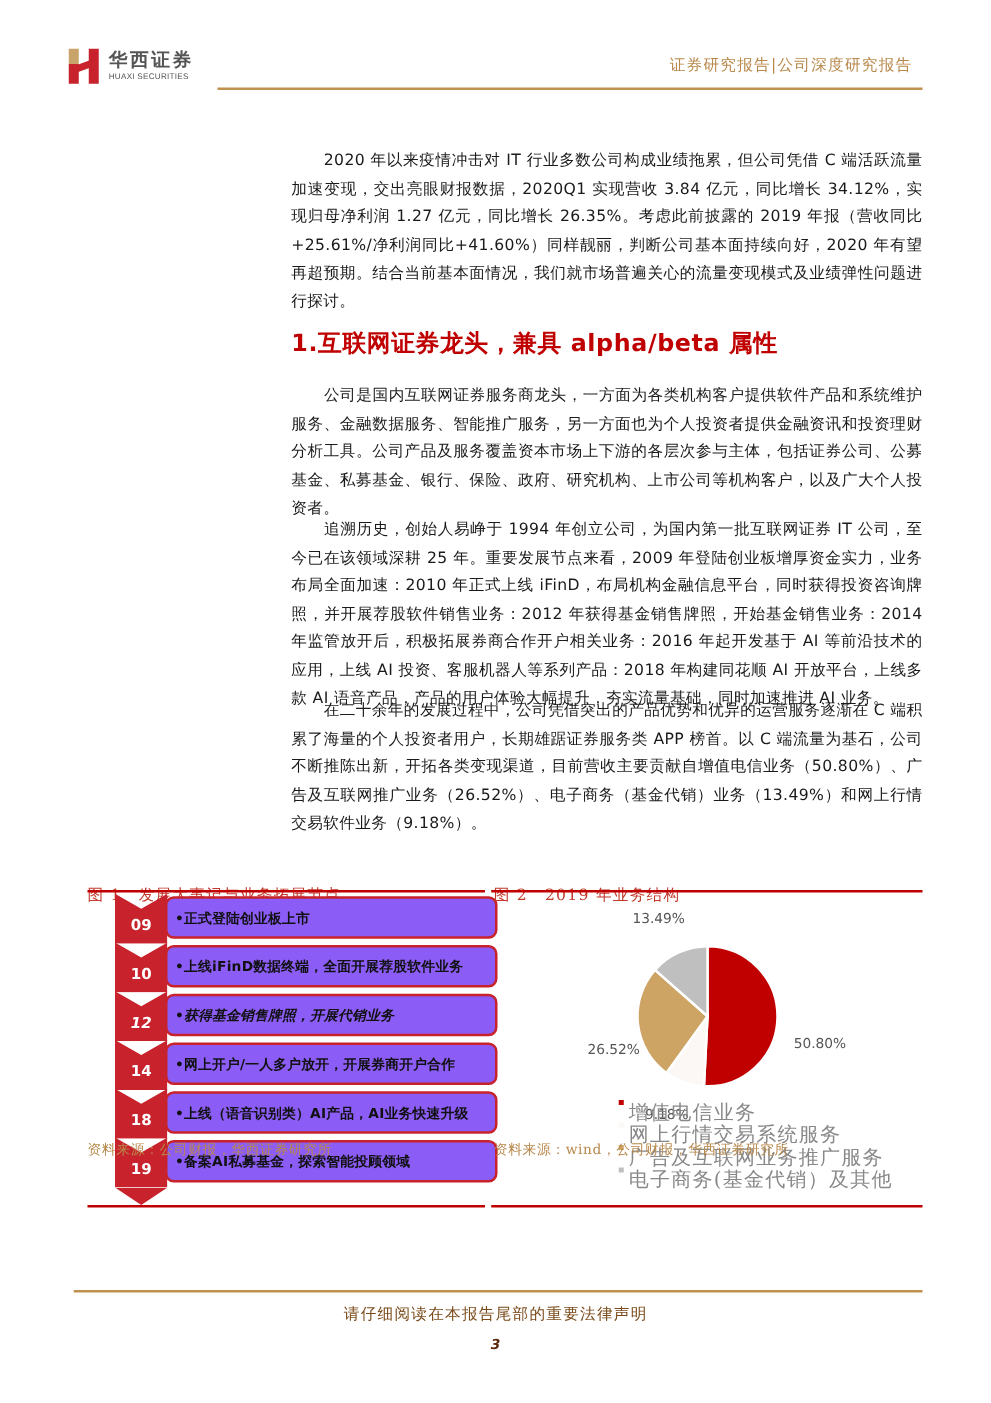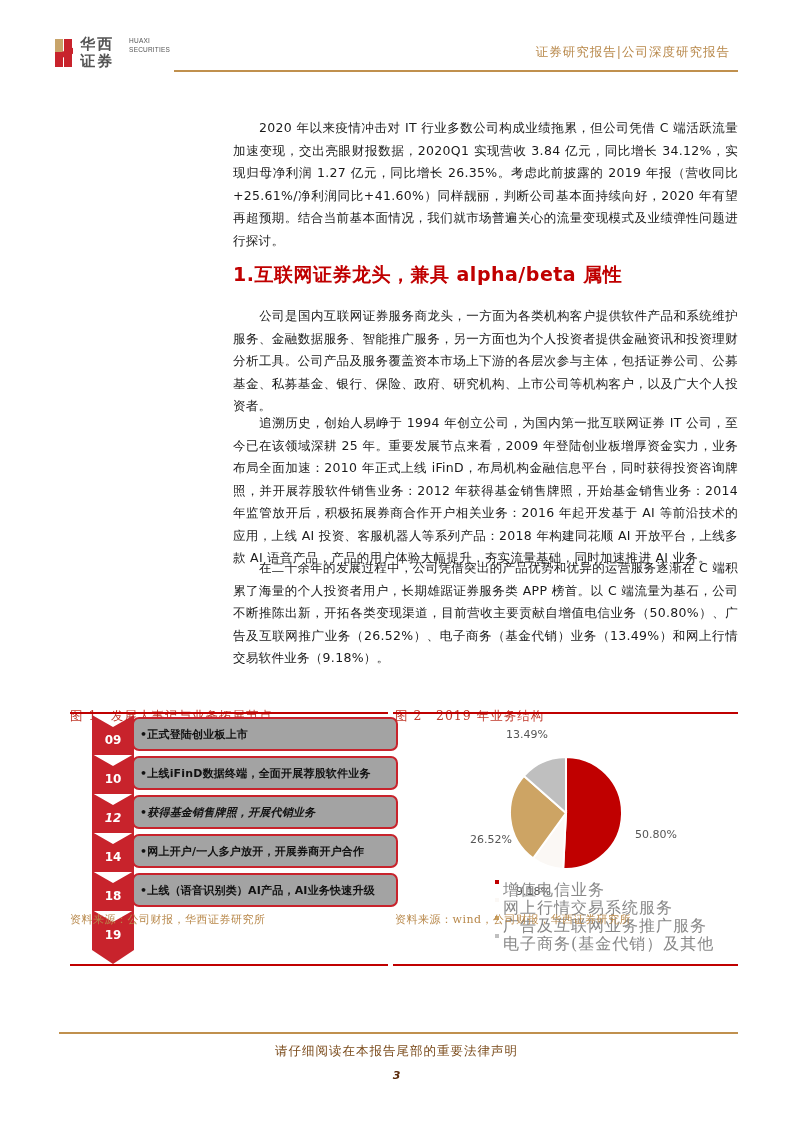--- a/index.html
+++ b/index.html
@@ -5,21 +5,21 @@
   * { margin: 0; padding: 0; box-sizing: border-box; }
   html, body { width: 793px; height: 1122px; background: #ffffff; overflow: hidden; }
   body { position: relative; font-family: "DejaVu Serif", "Liberation Serif", serif; color: #1a1a1a; }
 
   
   .logo { position: absolute; left: 55px; top: 38px; width: 120px; height: 30px; display: flex; align-items: center; }
   .logo-mark { width: 24px; height: 28px; position: relative; }
   .logo-mark .l { position: absolute; left: 0; top: 0; width: 8px; height: 28px; background: linear-gradient(#c8a46a 0 45%, #c8232c 45% 100%); }
   .logo-mark .r { position: absolute; right: 0; top: 0; width: 8px; height: 28px; background: #c8232c; }
   .logo-mark .m { position: absolute; left: 6px; top: 11px; width: 12px; height: 6px; background: #c8232c; transform: skewY(-20deg); }
-  .logo-text { margin-left: 8px; display: flex; }
+  .logo-text { margin-left: 8px; display: flex; flex-direction: column; }
   .logo-cn { font-family: "DejaVu Serif", serif; font-size: 15px; font-weight: bold; color: #555; letter-spacing: 2px; line-height: 17px; }
   .logo-en { font-family: "Liberation Sans", sans-serif; font-size: 6.5px; color: #555; letter-spacing: 0.2px; line-height: 9px; }
   .header-title { position: absolute; right: 63px; top: 44px; font-size: 12.5px; color: #b8884a; letter-spacing: 1px; }
   .header-rule { position: absolute; left: 174px; top: 70px; width: 564px; height: 2px; background: #c0904e; }
 
   
   .para { position: absolute; left: 233px; width: 505px; font-family: "DejaVu Sans", sans-serif; font-size: 12.5px; line-height: 22.5px; text-align: justify; color: #1a1a1a; letter-spacing: 0.3px; }
   .para .indent { display: inline-block; width: 26px; }
 
   .section-title { position: absolute; left: 233px; top: 262px; font-family: "DejaVu Sans", sans-serif; font-weight: bold; font-size: 19px; color: #c00000; letter-spacing: 0.5px; }
@@ -28,21 +28,21 @@
   .fig-title { position: absolute; top: 689px; font-size: 12.5px; color: #c0392b; letter-spacing: 1px; margin-top: 19px; }
   .fig-rule { position: absolute; height: 2px; background: #c00000; }
   .fig-source { position: absolute; top: 912px; font-size: 11px; color: #b8884a; letter-spacing: 0.5px; }
 
   
   .timeline { position: absolute; left: 92px; top: 713px; width: 310px; height: 252px; }
   .tl-row { position: absolute; left: 0; width: 310px; height: 38px; }
   .tl-chevron { position: absolute; left: 0; top: 0; width: 42px; height: 40px; background: #c8232c; clip-path: polygon(0 0, 50% 30%, 100% 0, 100% 100%, 0 100%); }
   .tl-chevron-tip { position: absolute; left: 0; width: 42px; height: 14px; background: #c8232c; clip-path: polygon(0 0, 100% 0, 50% 100%); }
   .tl-year { position: absolute; left: 0; top: 18px; width: 42px; text-align: center; font-family: "DejaVu Sans", sans-serif; font-weight: bold; font-size: 12px; color: #ffffff; }
-  .tl-box { position: absolute; left: 40px; top: 2px; width: 266px; height: 34px; border: 2px solid #c8232c; border-radius: 7px; background: #a3a3a3; display: flex; align-items: center; padding-left: 6px; }
+  .tl-box { position: absolute; left: 40px; top: 2px; width: 266px; height: 34px; border: 2px solid #c8232c; border-radius: 7px; background: #8b5cf6; display: flex; align-items: center; padding-left: 6px; }
   .tl-text { font-family: "DejaVu Sans", sans-serif; font-weight: bold; font-size: 11px; color: #111; letter-spacing: 0.2px; }
 
   
   .pie-wrap { position: absolute; left: 393px; top: 713px; width: 340px; height: 250px; }
   .pie-svg { position: absolute; left: 0; top: 0; }
   .pie-label { position: absolute; font-family: "DejaVu Sans", sans-serif; font-size: 11px; color: #555; }
   .legend { position: absolute; left: 495px; top: 880px; }
   .legend-item { display: flex; height: 18px; font-size: 16px; color: #888; letter-spacing: 1px; }
   .legend-sw { width: 4px; height: 4px; margin-right: 4px; }
 
@@ -111,20 +111,23 @@
   <div class="tl-row" style="top:158px;">
     <div class="tl-chevron"></div>
     <div class="tl-year">18</div>
     <div class="tl-box">
         <span class="tl-text">•上线（语音识别类）AI产品，AI业务快速升级</span>
       </div>
   </div>
   <div class="tl-row" style="top:197px;">
     <div class="tl-chevron"></div>
     <div class="tl-year">19</div>
+    <div class="tl-box">
+        <span class="tl-text">•备案AI私募基金，探索智能投顾领域</span>
+      </div>
   </div>
   <div class="tl-chevron-tip" style="top:237px;"></div>
 </div>
 
 <div class="fig-rule" style="left:70px; top:964px; width:318px;"></div>
 <div class="fig-source" style="left:70px;">资料来源：公司财报，华西证券研究所</div>
 
 <div class="fig-title" style="left:395px;">图 2　2019 年业务结构</div>
 <div class="fig-rule" style="left:393px; top:712px; width:345px;"></div>
 

